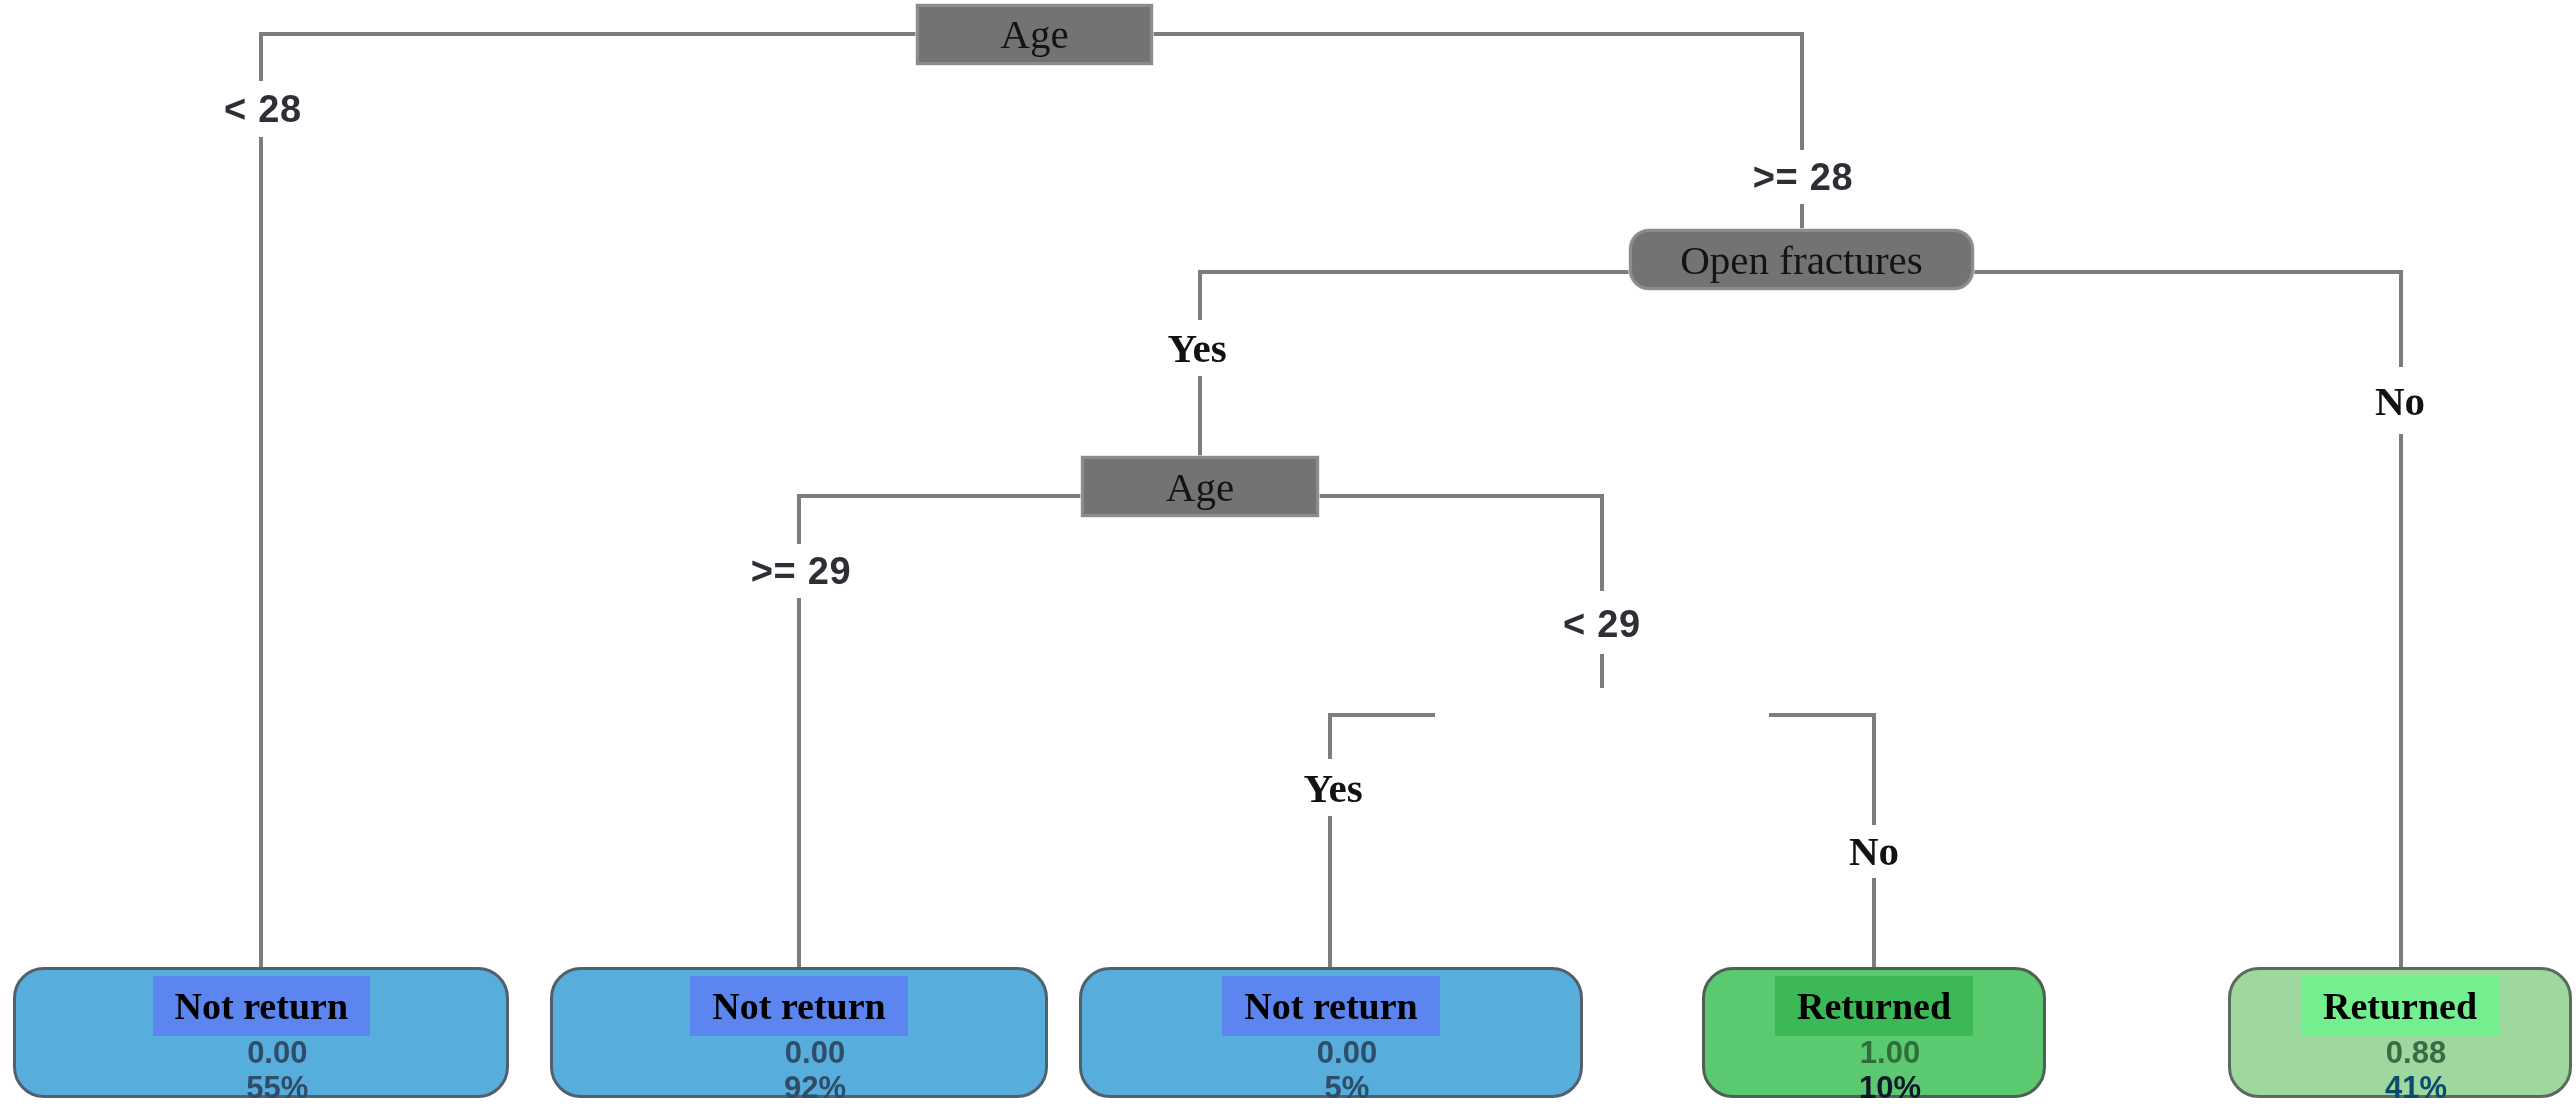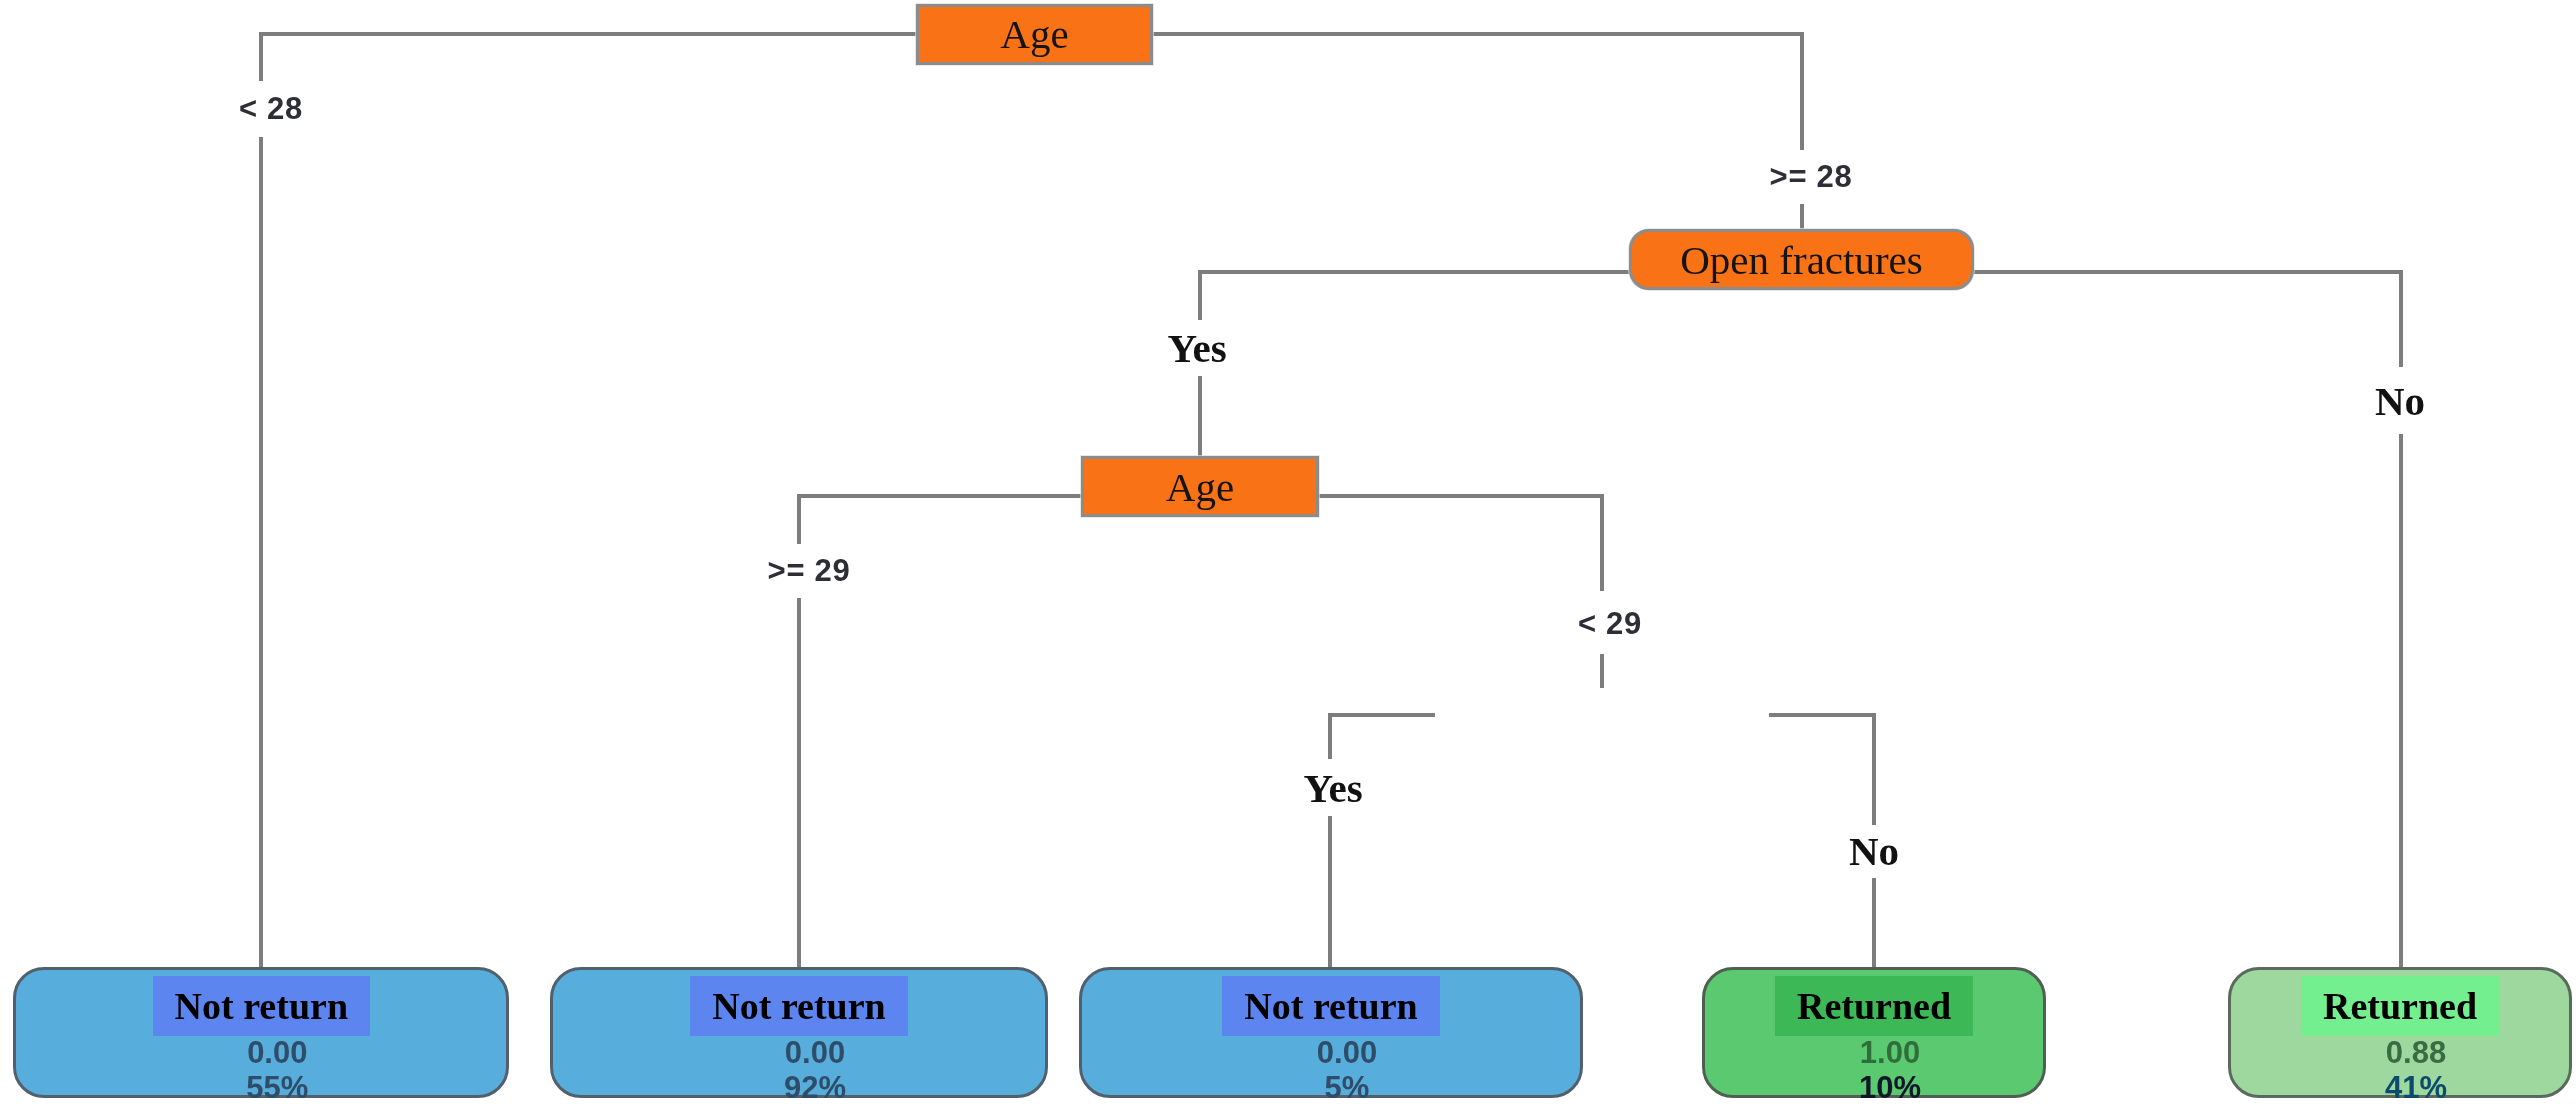--- a/index.html
+++ b/index.html
@@ -7,43 +7,42 @@
     position: relative;
     width: 2576px;
     height: 1108px;
     background: #ffffff;
     overflow: hidden;
     font-family: "Liberation Serif", "DejaVu Serif", serif;
   }
   .seg { position: absolute; }
   .node {
     position: absolute;
-    background: #f97316;
+    background: #737373;
     border: 3px solid #8c8c8c;
     box-sizing: border-box;
     display: flex;
     align-items: center;
     justify-content: center;
     font-size: 41px;
     color: #141414;
     white-space: nowrap;
     box-shadow: 0 0 0 0.7px #dedede;
   }
   .blabel {
     position: absolute;
     transform: translate(-50%, -50%);
     white-space: nowrap;
   }
   .blabel.sans {
     font-family: "Liberation Sans", "DejaVu Sans", sans-serif;
     font-weight: 700;
-    font-size: 31px;
+    font-size: 38px;
     color: #2e2e36;
     letter-spacing: 0.7px;
-    margin-left: 8px;
   }
   .blabel.serif {
     font-family: "Liberation Serif", "DejaVu Serif", serif;
     font-weight: 700;
     font-size: 41px;
     color: #121212;
   }
   .leaf {
     position: absolute;
     border: 3px solid;

